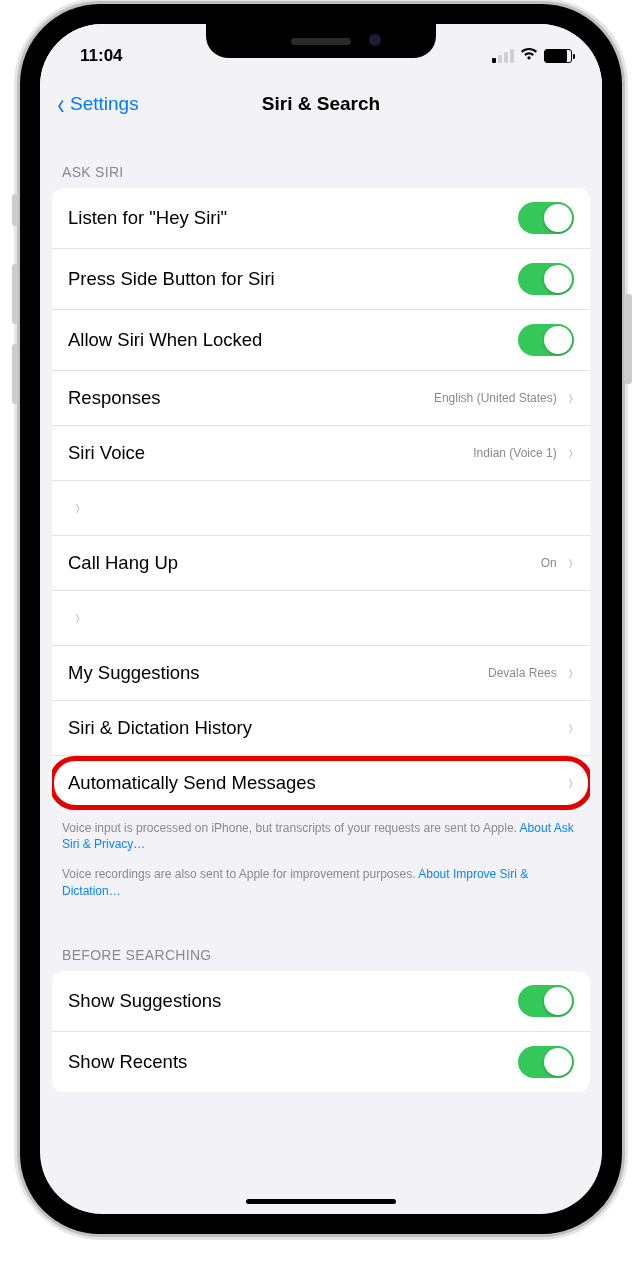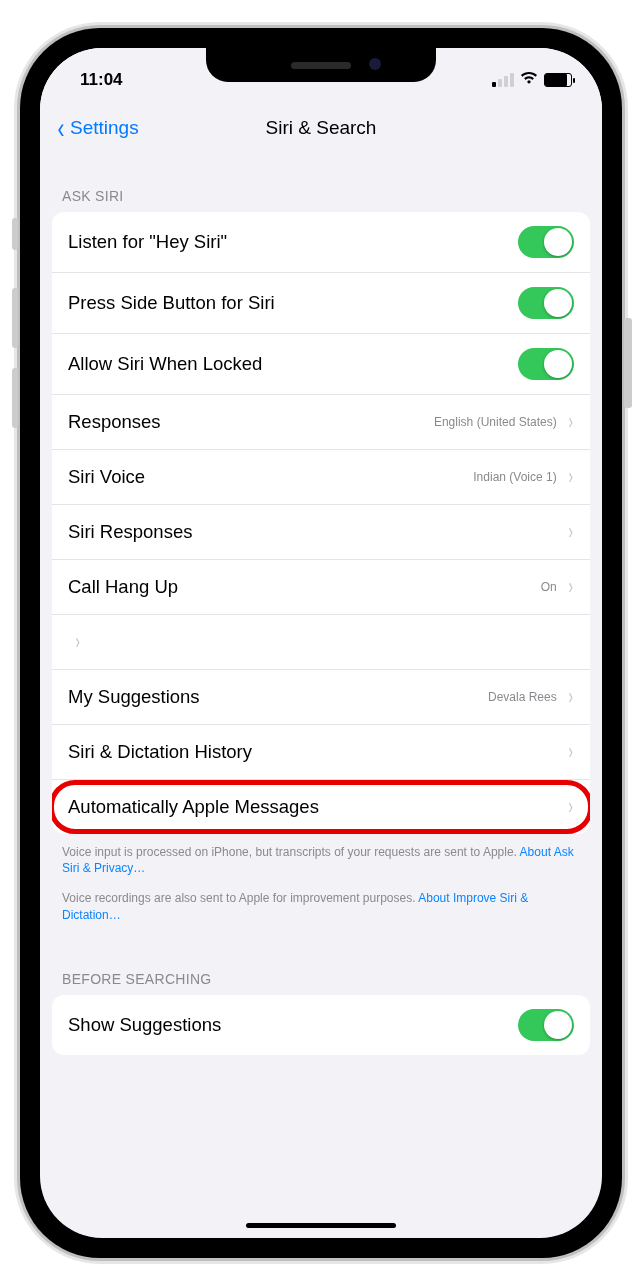--- a/index.html
+++ b/index.html
@@ -8,21 +8,21 @@
     background: #fff;
     width: 642px;
     height: 1274px;
     display: flex;
     flex-direction: column;
     align-items: center;
   }
   .phone-frame {
     width: 602px;
     height: 1230px;
-    margin-top: 28px;
+    margin-top: 4px;
     background: #000;
     border-radius: 80px;
     padding: 20px;
     position: relative;
     box-shadow: 0 0 0 3px #bfbfbf, 0 0 0 6px #e6e6e6;
   }
   .side-btn {
     position: absolute;
     background: #ccc;
     border-radius: 3px;
@@ -105,21 +105,21 @@
     background:#f2f2f7;
   }
   .navbar .back {
     position:absolute; left:16px; top:0; height:100%;
     display:flex; align-items:center; gap:4px;
     color:#007aff; font-size:19px;
   }
   .navbar .back .chev {
     font-size: 30px; line-height:1; font-weight:300; transform: scaleX(0.7);
   }
-  .navbar .title { font-size:19px; font-weight:400; color:#000;}
+  .navbar .title { font-size:19px; font-weight:700; color:#000;}
 
   .content {
     flex:1;
     overflow-y:auto;
     padding-bottom:32px;
   }
   .section-header {
     padding: 30px 22px 8px;
     font-size:14px; color:#8a8a8e; letter-spacing:0.3px;
   }
@@ -254,21 +254,20 @@
           <span class="chevron">›</span>
         </div>
 
         <div class="row">
           <span class="label">Siri Voice</span>
           <span class="value">Indian (Voice 1)</span>
           <span class="chevron">›</span>
         </div>
 
         <div class="row">
-          <span class="label">Siri Responses</span>
           <span class="chevron">›</span>
         </div>
 
         <div class="row">
           <span class="label">Call Hang Up</span>
           <span class="value">On</span>
           <span class="chevron">›</span>
         </div>
 
         <div class="row">
@@ -280,38 +279,44 @@
           <span class="value">Devala Rees</span>
           <span class="chevron">›</span>
         </div>
 
         <div class="row">
           <span class="label">Siri &amp; Dictation History</span>
           <span class="chevron">›</span>
         </div>
 
         <div class="row highlighted">
-          <span class="label">Automatically Apple Messages</span>
+          <span class="label">Automatically Send Messages</span>
           <span class="chevron">›</span>
         </div>
 
       </div>
 
       <div class="footer-text">
         <span>Voice input is processed on iPhone, but transcripts of your requests are sent to Apple. </span><a href="#">About Ask Siri &amp; Privacy…</a>
       </div>
       <div class="footer-text">
         <span>Voice recordings are also sent to Apple for improvement purposes. </span><a href="#">About Improve Siri &amp; Dictation…</a>
       </div>
 
       <div class="section-header" style="padding-top:44px">BEFORE SEARCHING</div>
 
       <div class="group">
         <div class="row">
           <span class="label">Show Suggestions</span>
+          <div class="toggle">
+              <div class="knob"></div>
+            </div>
+        </div>
+        <div class="row">
+          <span class="label">Show Recents</span>
           <div class="toggle">
               <div class="knob"></div>
             </div>
         </div>
       </div>
 
     </div>
 
     <div class="home-indicator"></div>
   </div>

